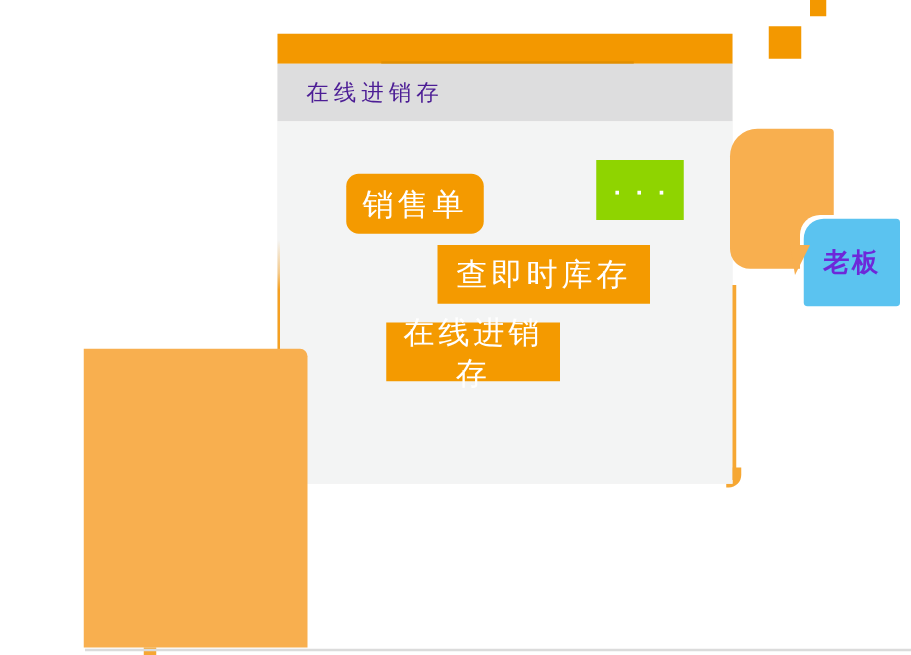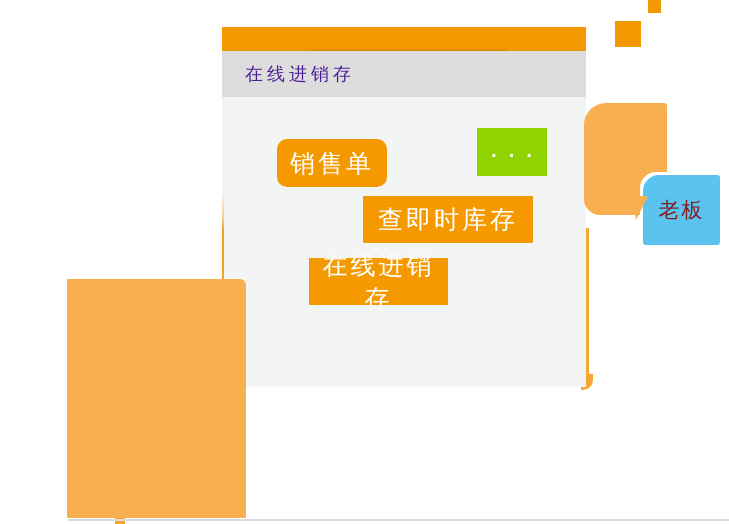--- a/index.html
+++ b/index.html
@@ -28,27 +28,27 @@
   .app-title{color:#4c1d95;font-size:18px;letter-spacing:4px;font-weight:400;text-align:center;}
   .app-body{left:0;top:70px;width:364px;height:290px;background:#F3F4F4;}
 
   
   .bubble{display:flex;align-items:center;justify-content:center;border:none;cursor:pointer;
     color:#ffffff;font-family:inherit;font-weight:300;letter-spacing:3px;padding:0;}
   .bubble-orange{background:#F49A00;font-size:25px;}
   .b-sales-order{left:277px;top:139px;width:110px;height:48px;border-radius:10px;}
   .b-dots{left:477px;top:128px;width:70px;height:48px;background:#8FD400;
     font-size:20px;font-weight:700;letter-spacing:11px;padding-left:11px;padding-top:6px;}
-  .b-check-stock{left:363px;top:196px;width:170px;height:47px;}
+  .b-check-stock{left:350px;top:196px;width:170px;height:47px;}
   .b-sales-record{left:309px;top:258px;width:139px;height:47px;}
 
   
   .figure-a{left:67px;top:279px;width:179px;height:239px;background:#F8AF4F;border-radius:0 6px 0 0;}
   .figure-a-foot{left:115px;top:518px;width:10px;height:6px;background:#F6A733;}
-  .actor-label{background:#5BC3F0;color:#7f1d1d;font-weight:400;
+  .actor-label{background:#5BC3F0;color:#6d28d9;font-weight:700;
     display:flex;align-items:center;justify-content:center;letter-spacing:2px;}
   .label-a{left:77px;top:230px;width:78px;height:93px;font-size:21px;align-items:flex-start;padding-top:28px;}
   
   .figure-boss{left:584px;top:103px;width:83px;height:112px;background:#F8AF4F;border-radius:22px 3px 3px 16px;}
   .label-boss{left:643px;top:175px;width:77px;height:70px;font-size:21px;border-radius:16px 3px 3px 3px;
     box-shadow:-3px -3px 0 0 #ffffff;}
   .boss-tail{left:632px;top:196px;width:0;height:0;
     border-top:24px solid #F8AF4F;border-left:4px solid transparent;border-right:12px solid transparent;}
   
   .label-b{left:622px;top:395px;width:78px;height:92px;font-size:21px;}

